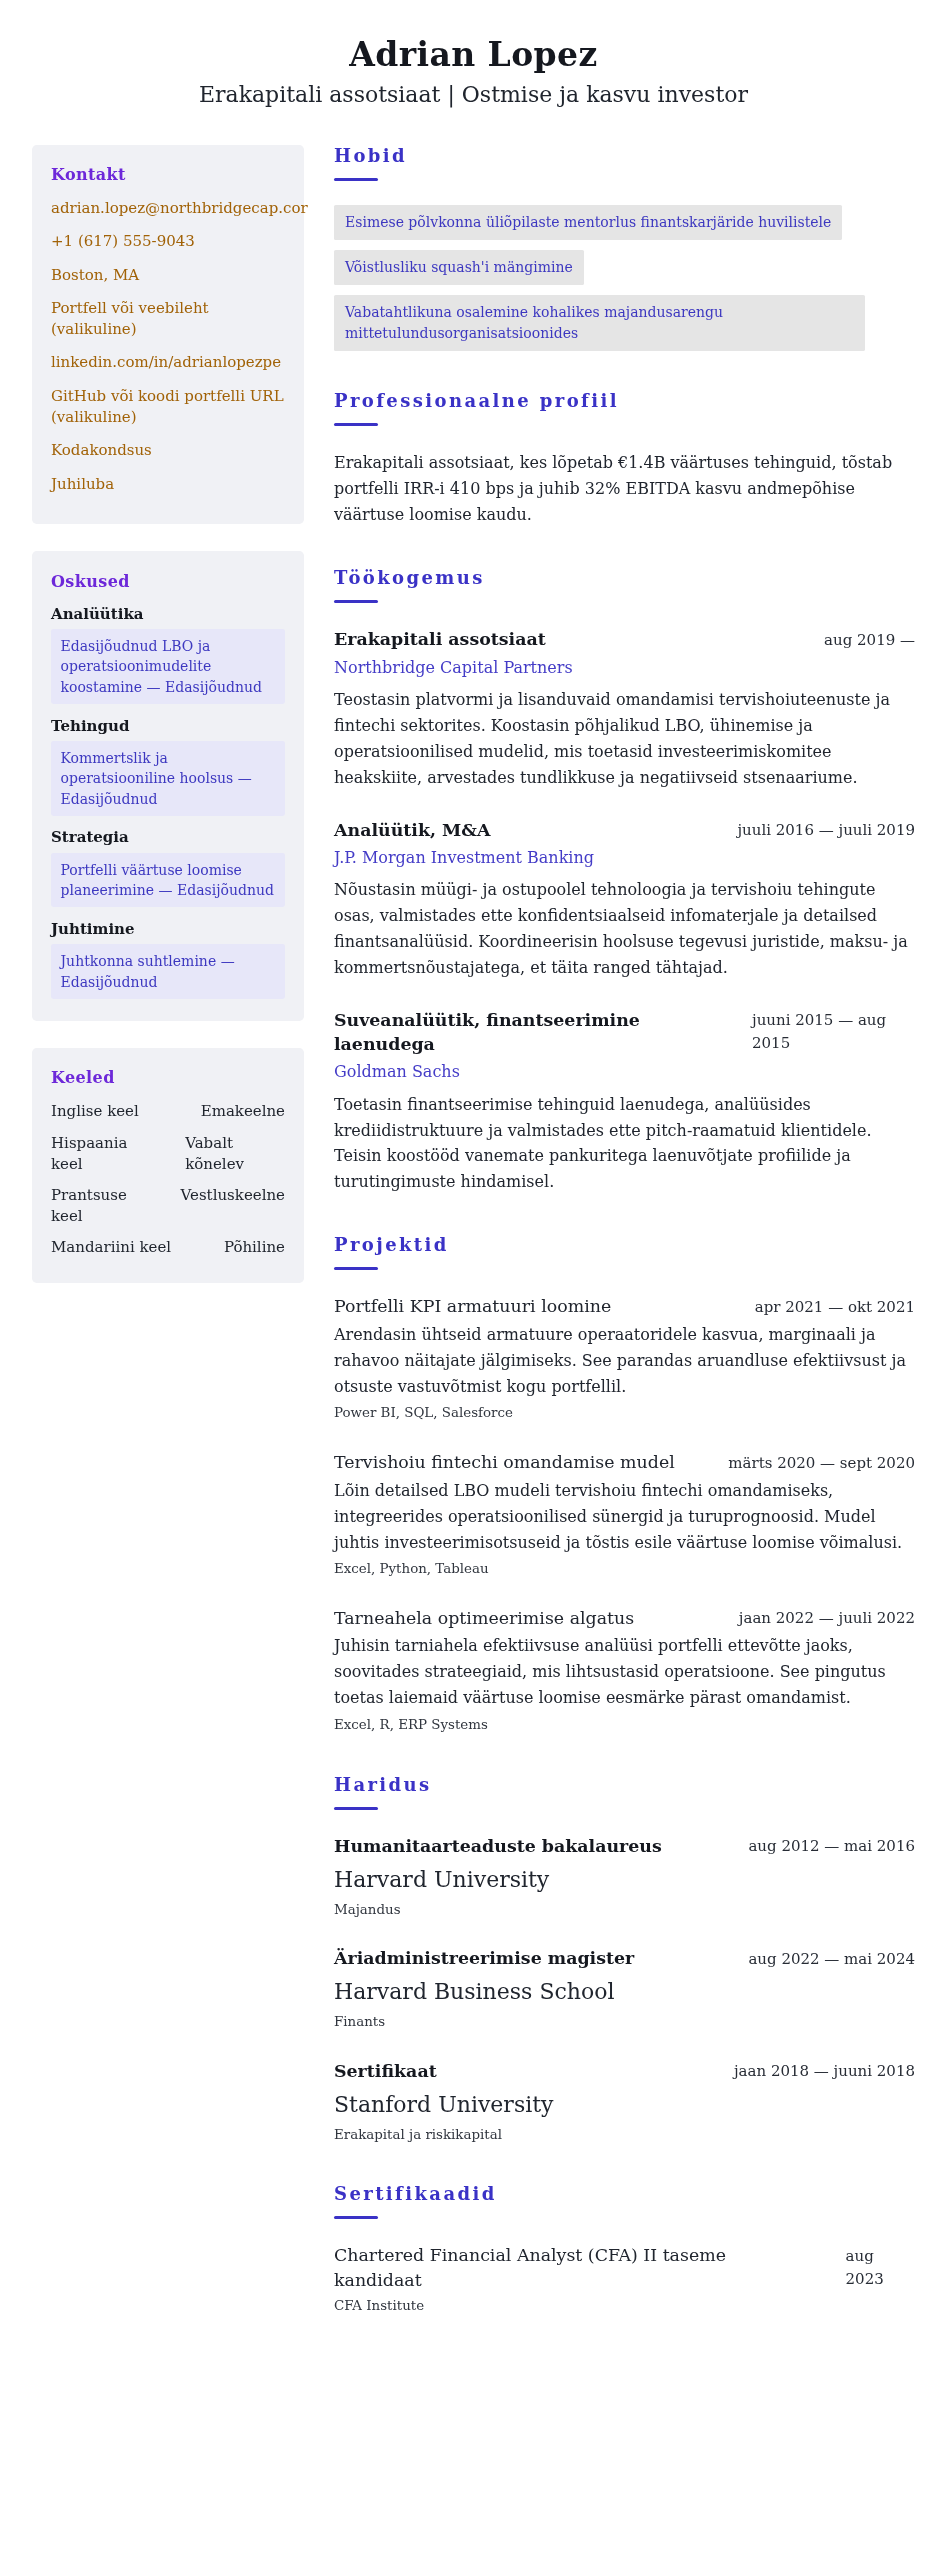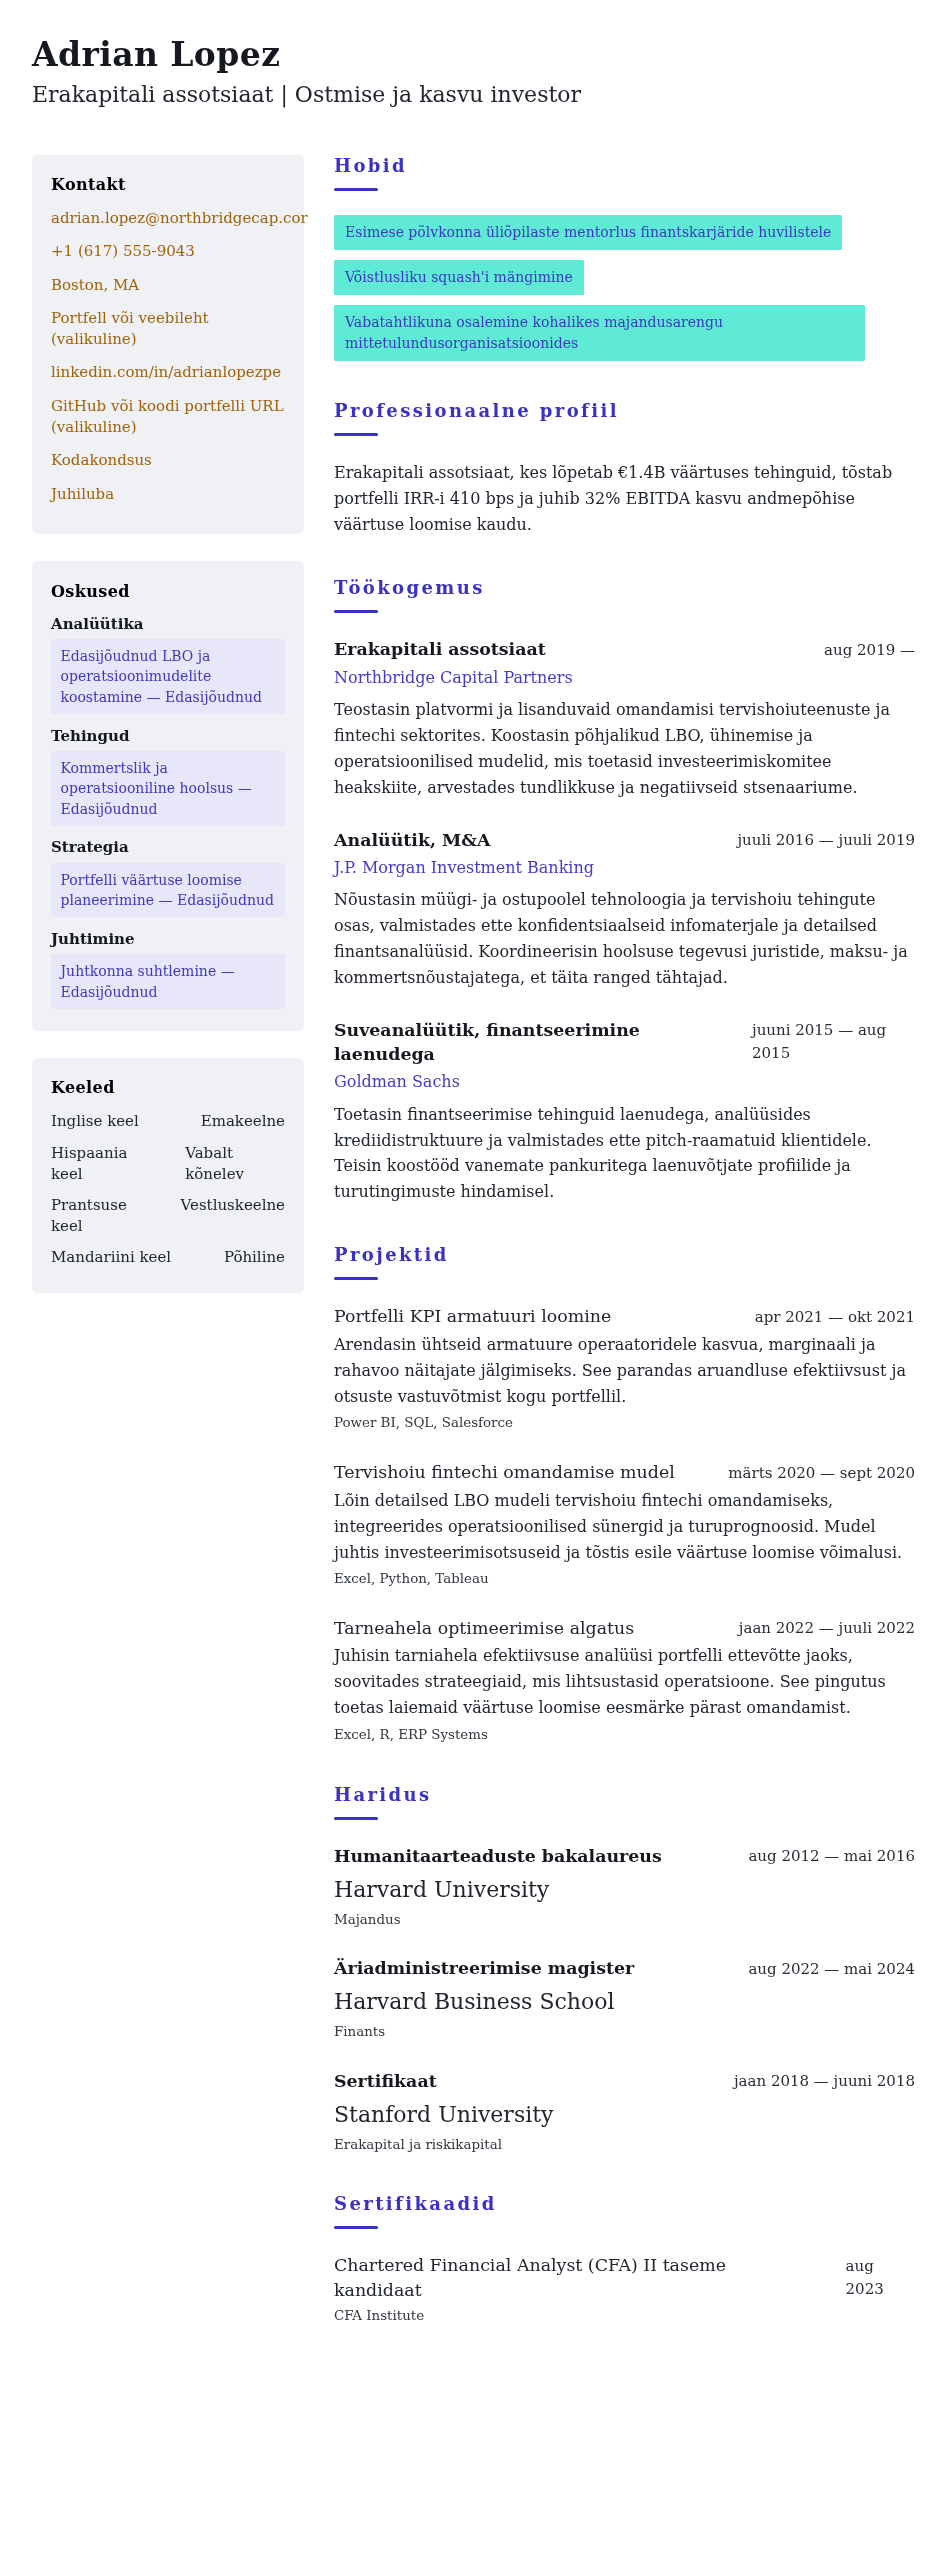--- a/index.html
+++ b/index.html
@@ -4,32 +4,32 @@
 <style>
   html, body { margin:0; padding:0; background:#ffffff; }
   body {
     width:947px;
     font-family:"DejaVu Serif","Liberation Serif",serif;
     color:#20252e;
   }
   .page { padding:20.5px 32px 55px 32px; }
 
   
-  .header { margin-bottom:48px; }
+  .header { text-align:center; margin-bottom:38px; }
   .header h1 { font-size:33px; margin:14px 0 8px 0; color:#15181f; letter-spacing:0.4px; }
   .header .subtitle { font-size:22px; margin:0; color:#20252e; }
 
   
   .columns { display:flex; align-items:flex-start; gap:30px; }
   .sidebar { flex:0 0 272px; width:272px; display:flex; flex-direction:column; gap:27px; }
   .main { flex:1 1 auto; min-width:0; }
 
   
   .card { background:#f0f1f5; border-radius:4.7px; padding:20.5px 19px 17.4px 19px; }
-  .card h3 { font-size:16px; margin:0 0 14px 0; color:#000000; letter-spacing:0.4px; }
+  .card h3 { font-size:16px; margin:0 0 14px 0; color:#6d28d9; letter-spacing:0.4px; }
   .contact-item { font-size:15px; line-height:1.42; margin-bottom:12px; color:#a16207; }
   .contact-item.nowrap { white-space:nowrap; }
   .skill-cat { font-size:15px; font-weight:bold; color:#15181f; margin:12.6px 0 6.3px 0; }
   .skill-cat:first-of-type { margin-top:0; }
   .skill-tag {
     background:#e7e7f9; color:#3d38c0;
     font-size:14px; line-height:1.45;
     padding:7px 9.5px; border-radius:2.4px; margin-bottom:4.7px;
   }
   .lang-row { display:flex; justify-content:space-between; gap:33px; font-size:15px; line-height:1.4; margin-bottom:10.3px; }
@@ -40,21 +40,21 @@
   
   .section { margin-bottom:39px; }
   .section-h {
     color:#3a32c6; font-size:18px; font-weight:bold;
     letter-spacing:2.4px; margin:0 0 12px 0;
   }
   .section-bar { width:44px; height:3.2px; background:#3a32c6; border-radius:1.6px; margin:0 0 24px 0; }
 
   .chip {
     width:fit-content; max-width:509px;
-    background:#5eead4; color:#3d38c0;
+    background:#e5e5e5; color:#3d38c0;
     font-size:14px; line-height:1.5;
     padding:7px 11px; border-radius:1.6px; margin-bottom:10.3px;
   }
 
   .profile-text { font-size:16px; line-height:1.62; margin:0; }
 
   .item { margin-bottom:27px; }
   .item:last-child { margin-bottom:0; }
   .item-head { display:flex; justify-content:space-between; align-items:flex-start; gap:38px; }
   .item-title { font-size:17.4px; font-weight:bold; color:#15181f; line-height:1.4; flex:0 1 auto; }

